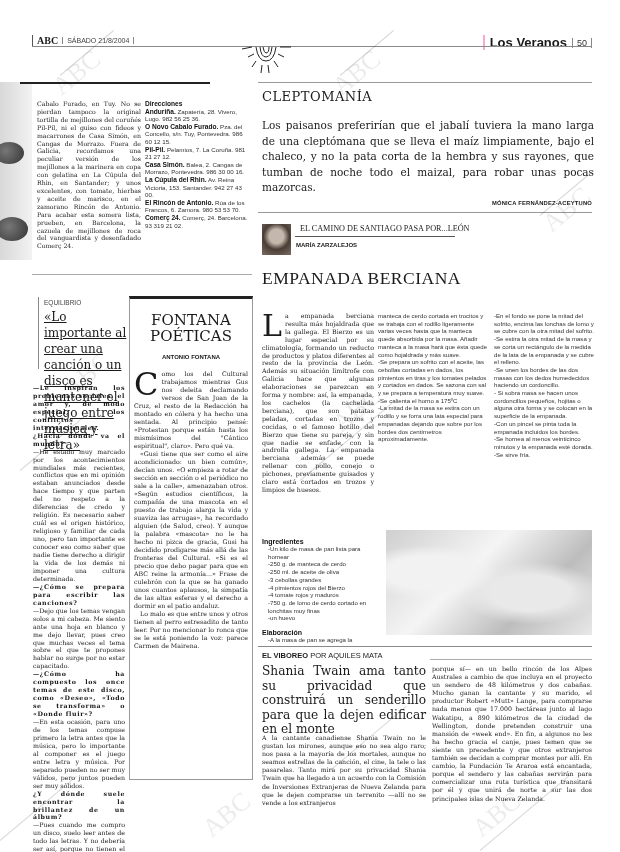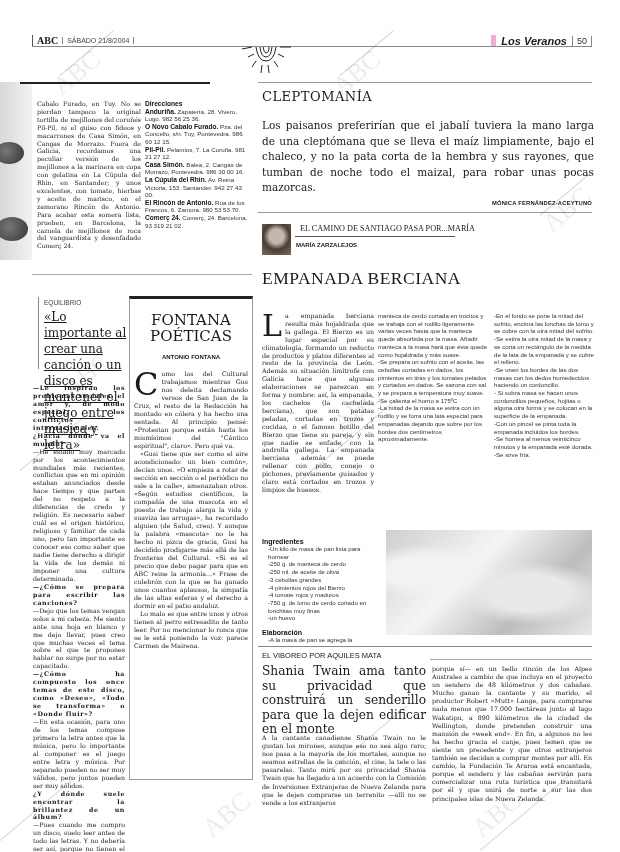--- a/index.html
+++ b/index.html
@@ -6,21 +6,21 @@
   html, body { width:620px; height:852px; background:#ffffff; overflow:hidden; }
   body { position:relative; font-family:"DejaVu Serif", serif; color:#1a1a1a; }
   .abs { position:absolute; }
   .just { text-align:justify; }
 
   
   .hdr-left { left:32px; top:35px; display:flex; align-items:center; font-size:8px; }
   .hdr-left .brand { font-family:"Liberation Serif", serif; font-weight:bold; font-size:10px; border-left:1px solid #555; padding:0 4px; }
   .hdr-left .date { font-family:"Liberation Sans", sans-serif; color:#444; font-size:7px; border-left:1px solid #888; border-right:1px solid #888; padding:0 4px; }
   .hdr-right { right:28px; top:35px; display:flex; align-items:center; }
-  .hdr-right .section { font-family:"Liberation Sans", sans-serif; font-weight:bold; font-size:11px; border-left:5px solid #f9a8d4; padding:0 5px;font-style:italic; }
+  .hdr-right .section { font-family:"Liberation Sans", sans-serif; font-weight:bold; font-size:13px; border-left:2px solid #f9a8d4; padding:0 5px; }
   .hdr-right .page { font-family:"Liberation Sans", sans-serif; font-size:9px; color:#333; border-left:1px solid #888; border-right:1px solid #888; padding:0 4px; }
   .hdr-rule { left:32px; right:28px; top:46px; height:1px; background:#888; }
 
   
   .photo-left { left:0; top:82px; width:32px; height:178px; background:linear-gradient(90deg,#d8d8d8,#f2f2f2); }
   .mussel { position:absolute; border-radius:50%; background:radial-gradient(circle at 40% 40%, #777, #333); }
   .top-rule-left { left:20px; top:82px; width:190px; height:2px; background:#222; }
   .col-text { font-size:6.2px; line-height:7.9px; }
   .dir-box { font-family:"Liberation Sans", sans-serif; font-size:6.2px; line-height:7.6px; color:#333; }
   .dir-box b { color:#111; font-size:6.6px; }
@@ -60,21 +60,21 @@
   .lect-box { left:129px; top:296px; width:124px; height:484px; border:1px solid #999; border-top:3px solid #222; }
   .lect-title { left:129px; top:312px; width:124px; text-align:center; font-family:"DejaVu Serif", serif; font-size:15px; line-height:16px; }
   .lect-author { left:129px; top:354px; width:124px; text-align:center; font-family:"Liberation Sans", sans-serif; font-weight:bold; font-size:6px; }
   .lect-body { left:134px; top:370px; width:114px; font-size:6.25px; line-height:8px; }
   .lect-body .dropcap { float:left; font-size:32px; line-height:26px; margin:1px 3px 0 0; }
   .lect-body p { text-indent:0; }
   .lect-body p + p { text-indent:6px; }
 
   
   .vib-label { left:262px; top:651px; font-family:"Liberation Sans", sans-serif; font-size:7.5px; }
-  .vib-label b { font-weight:normal;margin-top:16px; }
+  .vib-label b { font-weight:bold;margin-top:16px; }
   .vib-rule { left:258px; top:646px; width:334px; height:1px; background:#888; }
   .vib-rule2 { left:430px; top:659px; width:162px; height:1px; background:#aaa; }
   .vib-head { left:262px; top:664px; width:164px; font-family:"DejaVu Serif", serif; font-size:12.2px; line-height:14.6px; }
   .vib-body1 { left:262px; top:734px; width:164px; font-size:6.25px; line-height:8.1px; }
   .vib-body2 { left:432px; top:665px; width:160px; font-size:6.25px; line-height:8.1px; }
 
   
   .wm { position:absolute; font-family:"Liberation Serif", serif; color:rgba(0,0,0,0.08); font-size:26px; transform:rotate(-40deg); pointer-events:none; }
   .wm-line { position:absolute; height:1px; background:rgba(0,0,0,0.15); transform-origin:left center; }
 
@@ -129,21 +129,21 @@
 </div>
 <div class="abs box-bottom"></div>
 
 <div class="abs klept-rule" style="width:334px;"></div>
 <div class="abs klept-title">CLEPTOMANÍA</div>
 <div class="abs klept-body just">Los paisanos preferirían que el jabalí tuviera la mano larga de una cleptómana que se lleva el maíz limpiamente, bajo el chaleco, y no la pata corta de la hembra y sus rayones, que tumban de noche todo el maizal, para robar unas pocas mazorcas.</div>
 <div class="abs klept-author">MÓNICA FERNÁNDEZ-ACEYTUNO</div>
 <div class="abs klept-rule2"></div>
 
 <div class="abs avatar"></div>
-<div class="abs camino-title">EL CAMINO DE SANTIAGO PASA POR...MARÍA</div>
+<div class="abs camino-title">EL CAMINO DE SANTIAGO PASA POR...LEÓN</div>
 <div class="abs camino-rule"></div>
 <div class="abs camino-author">MARÍA ZARZALEJOS</div>
 <div class="abs empanada-title">EMPANADA BERCIANA</div>
 
 <div class="abs emp-col just" style="left:262px;top:312px;width:112px;">
   <span class="dropcap">L</span><span>a empanada berciana resulta más hojaldrada que la gallega. El Bierzo es un lugar especial por su climatología, formando un reducto de productos y platos diferentes al resto de la provincia de León. Además su situación limítrofe con Galicia hace que algunas elaboraciones se parezcan en forma y nombre: así, la empanada, los cachelos (la cachelada berciana), que son patatas peladas, cortadas en trozos y cocidas, o el famoso botillo del Bierzo que tiene su pareja, y sin que nadie se enfade, con la androlla gallega. La empanada berciana además se puede rellenar con pollo, conejo o pichones, previamente guisados y claro está cortados en trozos y limpios de huesos.</span>
 </div>
 
 <div class="abs" style="left:262px;top:538px;width:118px;">
   <div class="recipe-h">Ingredientes</div>

